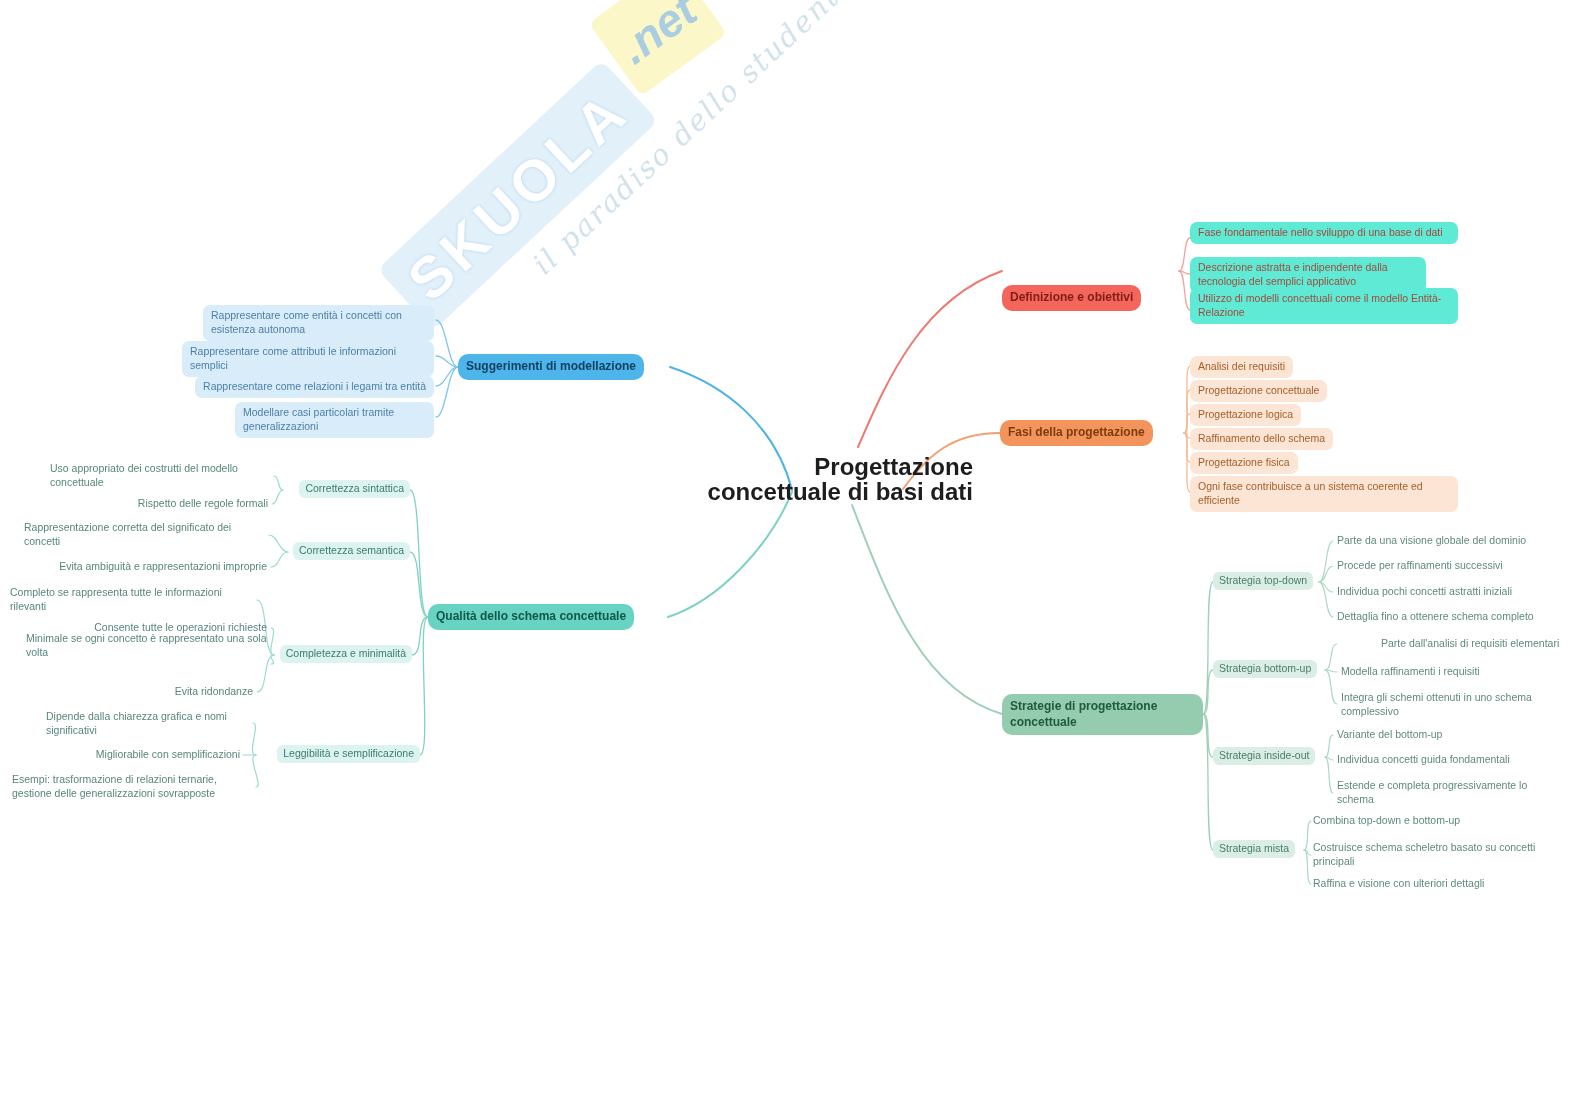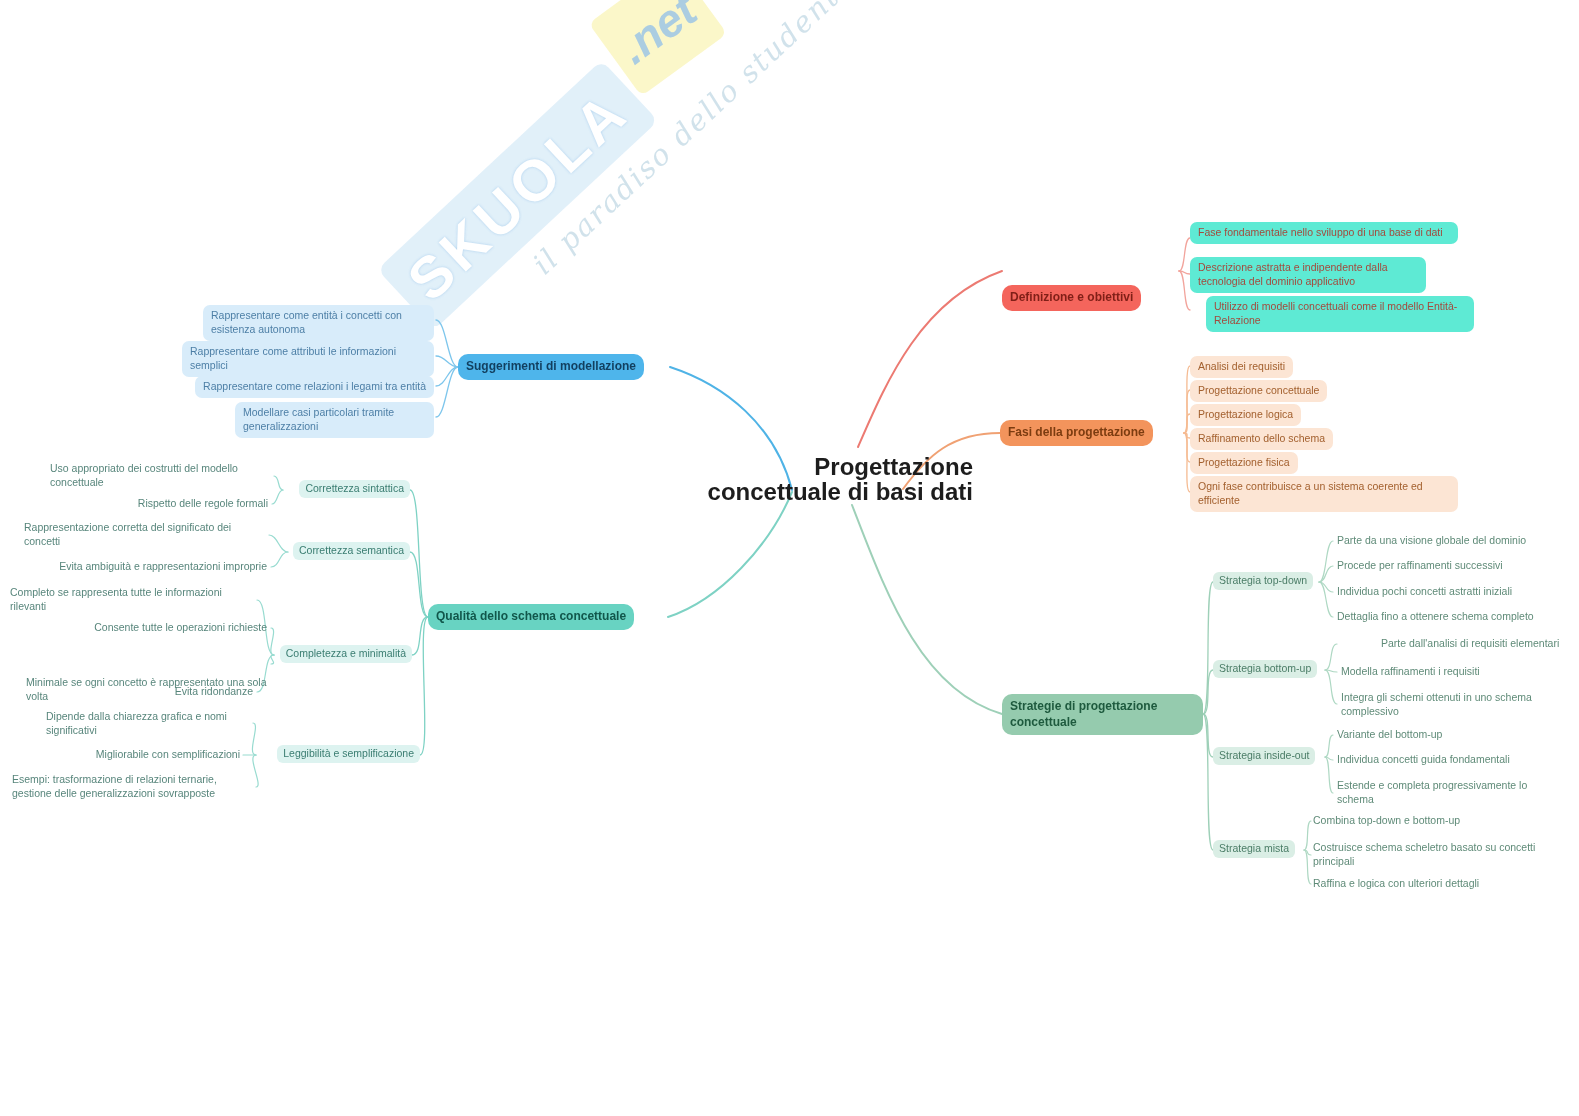--- a/index.html
+++ b/index.html
@@ -135,22 +135,22 @@
       <path d="M1304 850 C1310 850 1305 855 1311 855"></path>
       <path d="M1304 850 C1310 850 1305 884 1311 884"></path>
     </g>
   </g>
 </svg>
 
 <div class="central">Progettazione concettuale di basi dati</div>
 
 <div class="node n-red" style="left:1002px;top:258px;">Definizione e obiettivi</div>
 <div class="cbox c-red" style="left:1190px;top:222px;width:252px;">Fase fondamentale nello sviluppo di una base di dati</div>
-<div class="cbox c-red" style="left:1190px;top:257px;width:220px;">Descrizione astratta e indipendente dalla tecnologia del dominio applicativo</div>
-<div class="cbox c-red" style="left:1190px;top:296px;width:252px;margin-left:16px;">Utilizzo di modelli concettuali come il modello Entità-Relazione</div>
+<div class="cbox c-red" style="left:1190px;top:257px;width:220px;">Descrizione astratta e indipendente dalla tecnologia del semplici applicativo</div>
+<div class="cbox c-red" style="left:1190px;top:288px;width:252px;">Utilizzo di modelli concettuali come il modello Entità-Relazione</div>
 
 <div class="node n-orange" style="left:1000px;top:420px;">Fasi della progettazione</div>
 <div class="cbox c-orange nw" style="left:1190px;top:356px;">Analisi dei requisiti</div>
 <div class="cbox c-orange nw" style="left:1190px;top:380px;">Progettazione concettuale</div>
 <div class="cbox c-orange nw" style="left:1190px;top:404px;">Progettazione logica</div>
 <div class="cbox c-orange nw" style="left:1190px;top:428px;">Raffinamento dello schema</div>
 <div class="cbox c-orange nw" style="left:1190px;top:452px;">Progettazione fisica</div>
 <div class="cbox c-orange" style="left:1190px;top:476px;width:252px;">Ogni fase contribuisce a un sistema coerente ed efficiente</div>
 
 <div class="node n-green two" style="left:1002px;top:694px;width:185px;">Strategie di progettazione concettuale</div>
@@ -167,21 +167,21 @@
 <div class="pl right-side nw" style="left:1341px;top:637px;margin-left:40px;">Parte dall'analisi di requisiti elementari</div>
 <div class="pl right-side nw" style="left:1341px;top:665px;">Modella raffinamenti i requisiti</div>
 <div class="pl right-side" style="left:1341px;top:691px;width:220px;">Integra gli schemi ottenuti in uno schema complessivo</div>
 
 <div class="pl right-side nw" style="left:1337px;top:728px;">Variante del bottom-up</div>
 <div class="pl right-side nw" style="left:1337px;top:753px;">Individua concetti guida fondamentali</div>
 <div class="pl right-side" style="left:1337px;top:779px;width:204px;">Estende e completa progressivamente lo schema</div>
 
 <div class="pl right-side nw" style="left:1313px;top:814px;">Combina top-down e bottom-up</div>
 <div class="pl right-side" style="left:1313px;top:841px;width:247px;">Costruisce schema scheletro basato su concetti principali</div>
-<div class="pl right-side nw" style="left:1313px;top:877px;">Raffina e logica con ulteriori dettagli</div>
+<div class="pl right-side nw" style="left:1313px;top:877px;">Raffina e visione con ulteriori dettagli</div>
 
 <div class="node n-blue" style="left:458px;top:354px;">Suggerimenti di modellazione</div>
 <div class="cbox c-blue" style="right:1145px;top:305px;width:215px;">Rappresentare come entità i concetti con esistenza autonoma</div>
 <div class="cbox c-blue" style="right:1145px;top:341px;width:236px;">Rappresentare come attributi le informazioni semplici</div>
 <div class="cbox c-blue nw" style="right:1145px;top:376px;">Rappresentare come relazioni i legami tra entità</div>
 <div class="cbox c-blue" style="right:1145px;top:402px;width:183px;">Modellare casi particolari tramite generalizzazioni</div>
 
 <div class="node n-teal" style="left:428px;top:604px;">Qualità dello schema concettuale</div>
 <div class="sub s-teal" style="right:1169px;top:480px;">Correttezza sintattica</div>
 <div class="sub s-teal" style="right:1169px;top:542px;">Correttezza semantica</div>
@@ -189,18 +189,18 @@
 <div class="sub s-teal" style="right:1159px;top:745px;">Leggibilità e semplificazione</div>
 
 <div class="pl left-side" style="right:1309px;top:462px;width:220px;">Uso appropriato dei costrutti del modello concettuale</div>
 <div class="pl left-side nw" style="right:1311px;top:497px;">Rispetto delle regole formali</div>
 
 <div class="pl left-side" style="right:1314px;top:521px;width:241px;">Rappresentazione corretta del significato dei concetti</div>
 <div class="pl left-side nw" style="right:1312px;top:560px;">Evita ambiguità e rappresentazioni improprie</div>
 
 <div class="pl left-side" style="right:1328px;top:586px;width:241px;">Completo se rappresenta tutte le informazioni rilevanti</div>
 <div class="pl left-side nw" style="right:1312px;top:621px;">Consente tutte le operazioni richieste</div>
-<div class="pl left-side" style="right:1312px;top:676px;width:241px;">Minimale se ogni concetto è rappresentato una sola volta</div>
+<div class="pl left-side" style="right:1312px;top:632px;width:241px;">Minimale se ogni concetto è rappresentato una sola volta</div>
 <div class="pl left-side nw" style="right:1326px;top:685px;">Evita ridondanze</div>
 
 <div class="pl left-side" style="right:1329px;top:710px;width:204px;">Dipende dalla chiarezza grafica e nomi significativi</div>
 <div class="pl left-side nw" style="right:1339px;top:748px;">Migliorabile con semplificazioni</div>
 <div class="pl left-side" style="right:1326px;top:773px;width:241px;">Esempi: trasformazione di relazioni ternarie, gestione delle generalizzazioni sovrapposte</div>
 
 </body></html>

